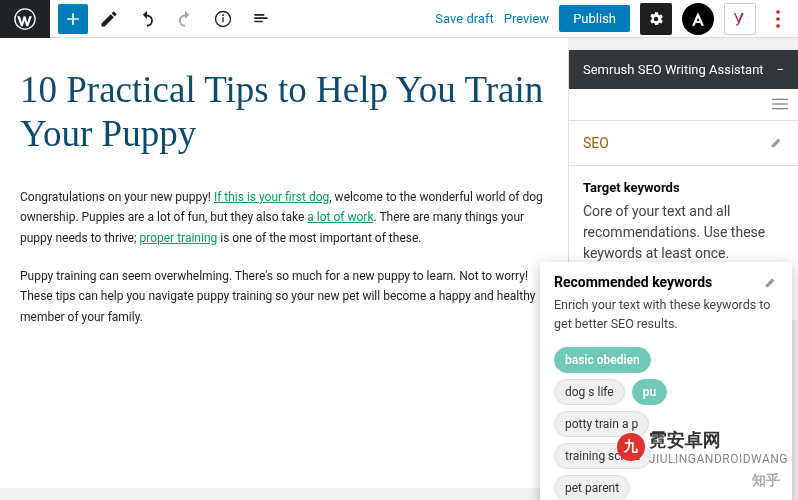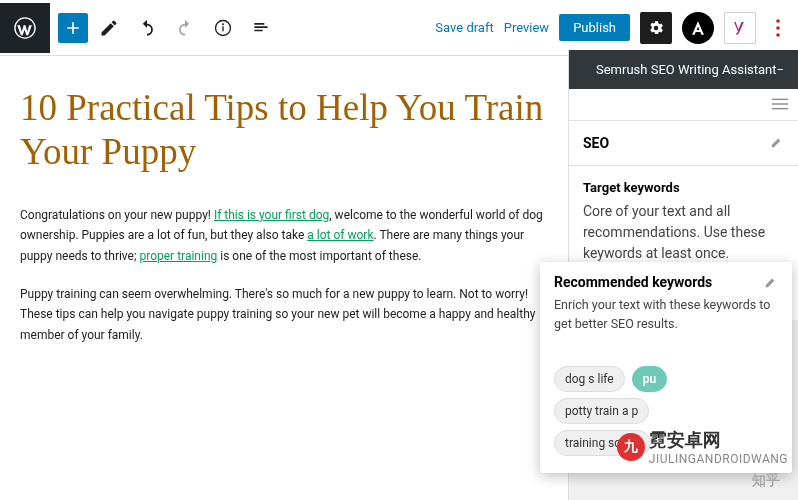--- a/index.html
+++ b/index.html
@@ -1,38 +1,38 @@
 <!DOCTYPE html>
 <html><head>
 <meta charset="utf-8">
 <style>
 *{box-sizing:border-box;margin:0;padding:0;}
 body{font-family:-apple-system,BlinkMacSystemFont,"Segoe UI",Roboto,sans-serif;background:#f0f0f0;width:798px;height:500px;overflow:hidden;position:relative;}
-.topbar{display:flex;align-items:center;height:56px;background:#fff;border-bottom:1px solid #ddd;padding-right:8px;}
+.topbar{display:flex;align-items:center;height:38px;background:#fff;border-bottom:1px solid #ddd;padding-right:8px;}
 .wp-logo{width:50px;height:50px;background:#1d2327;display:flex;align-items:center;justify-content:center;color:#fff;}
 .wp-logo svg{width:22px;height:22px;}
 .toolbar-left{display:flex;align-items:center;gap:4px;padding-left:8px;}
 .icon-btn{width:34px;height:34px;display:flex;align-items:center;justify-content:center;cursor:pointer;border-radius:2px;color:#1e1e1e;}
 .add-btn{background:#007cba;color:#fff;width:30px;height:30px;border-radius:2px;}
 .toolbar-right{margin-left:auto;display:flex;align-items:center;gap:10px;}
 .link-btn{color:#007cba;font-size:13px;cursor:pointer;}
 .publish-btn{background:#007cba;color:#fff;padding:6px 14px;border-radius:2px;font-size:13px;cursor:pointer;}
 .sq-btn{width:32px;height:32px;background:#1e1e1e;color:#fff;display:flex;align-items:center;justify-content:center;border-radius:2px;}
 .sq-btn.white{background:#fff;color:#1e1e1e;border:1px solid #ccc;}
 .more-btn{color:#cc1818;width:24px;display:flex;align-items:center;justify-content:center;cursor:pointer;}
 .main{display:flex;height:450px;}
 .content{flex:1;padding:30px 20px 20px 20px;overflow:hidden;background:#fff;margin-right:230px;}
-.title{font-size:37px;font-weight:400;color:#a16207;line-height:1.2;margin-bottom:30px;font-family:Georgia,serif;}
+.title{font-size:37px;font-weight:400;color:#0c4a6e;line-height:1.2;margin-bottom:30px;font-family:Georgia,serif;}
 .para{font-size:12px;color:#1e1e1e;line-height:1.7;margin-bottom:18px;}
 .para a{color:#05a05a;text-decoration:underline;}
 .sidebar{position:absolute;right:0;top:50px;width:230px;height:450px;background:#f0f0f1;border-left:1px solid #ddd;}
-.panel-header{background:#32373c;color:#fff;padding:12px 14px;font-size:13px;display:flex;justify-content:flex-end;align-items:center;}
+.panel-header{background:#32373c;color:#fff;padding:12px 14px;font-size:13px;display:flex;justify-content:space-between;align-items:center;}
 .panel-sub{background:#fff;border-bottom:1px solid #e0e0e0;padding:6px 10px;text-align:right;color:#999;}
 .seo-section{background:#fff;padding:14px;border-bottom:1px solid #e0e0e0;}
-.seo-title{font-size:14px;font-weight:700;color:#000000;display:flex;justify-content:space-between;align-items:flex-start;}
+.seo-title{font-size:14px;font-weight:400;color:#a16207;display:flex;justify-content:space-between;align-items:flex-start;}
 .target-kw{background:#fff;padding:14px;}
 .target-kw h4{font-size:13px;font-weight:700;margin-bottom:6px;}
 .target-kw p{font-size:14px;color:#444;line-height:1.5;}
 .kw-tag{display:inline-block;background:#efefef;color:#333;padding:5px 10px;border-radius:14px;font-size:12px;margin:3px 3px 3px 0;border:1px solid #ddd;}
 .kw-tag.green{background:#6ec9b7;color:#fff;border:1px solid #6ec9b7;font-weight:600;}
 .kw-tag.greenlt{background:#c9ede4;color:#555;border:1px solid #c9ede4;}
 .reco-panel{position:absolute;right:6px;top:262px;width:252px;background:#fff;box-shadow:0 3px 14px rgba(0,0,0,0.25);border-radius:3px;padding:12px 14px 14px;z-index:10;}
 .reco-panel h4{font-size:14px;font-weight:700;margin-bottom:6px;display:flex;justify-content:space-between;align-items:center;}
 .reco-panel p{font-size:12.5px;color:#444;line-height:1.5;margin-bottom:10px;}
 .watermark{position:absolute;right:10px;bottom:34px;z-index:20;display:flex;align-items:center;gap:4px;}
@@ -157,25 +157,26 @@
 
 <div class="reco-panel">
   <h4>
     <span>Recommended keywords</span>
     <svg class="pencil-icon" viewBox="0 0 24 24" fill="currentColor">
         <path d="M3 17.25V21h3.75L17.81 9.94l-3.75-3.75L3 17.25z"></path>
       </svg>
   </h4>
   <p>Enrich your text with these keywords to get better SEO results.</p>
   <div>
-    <br>
+    <span class="kw-tag green">basic obedien</span><br>
     <span class="kw-tag">dog s life</span>
     <span class="kw-tag green">pu</span><br>
     <span class="kw-tag">potty train a p</span><br>
     <span class="kw-tag">training sched</span><br>
+    <span class="kw-tag">pet parent</span>
   </div>
 </div>
 
 <div class="watermark">
   <div class="logo-circle">九</div>
   <div>
     <div class="txt">霓安卓网</div>
     <div class="sub">JIULINGANDROIDWANG</div>
   </div>
 </div>

